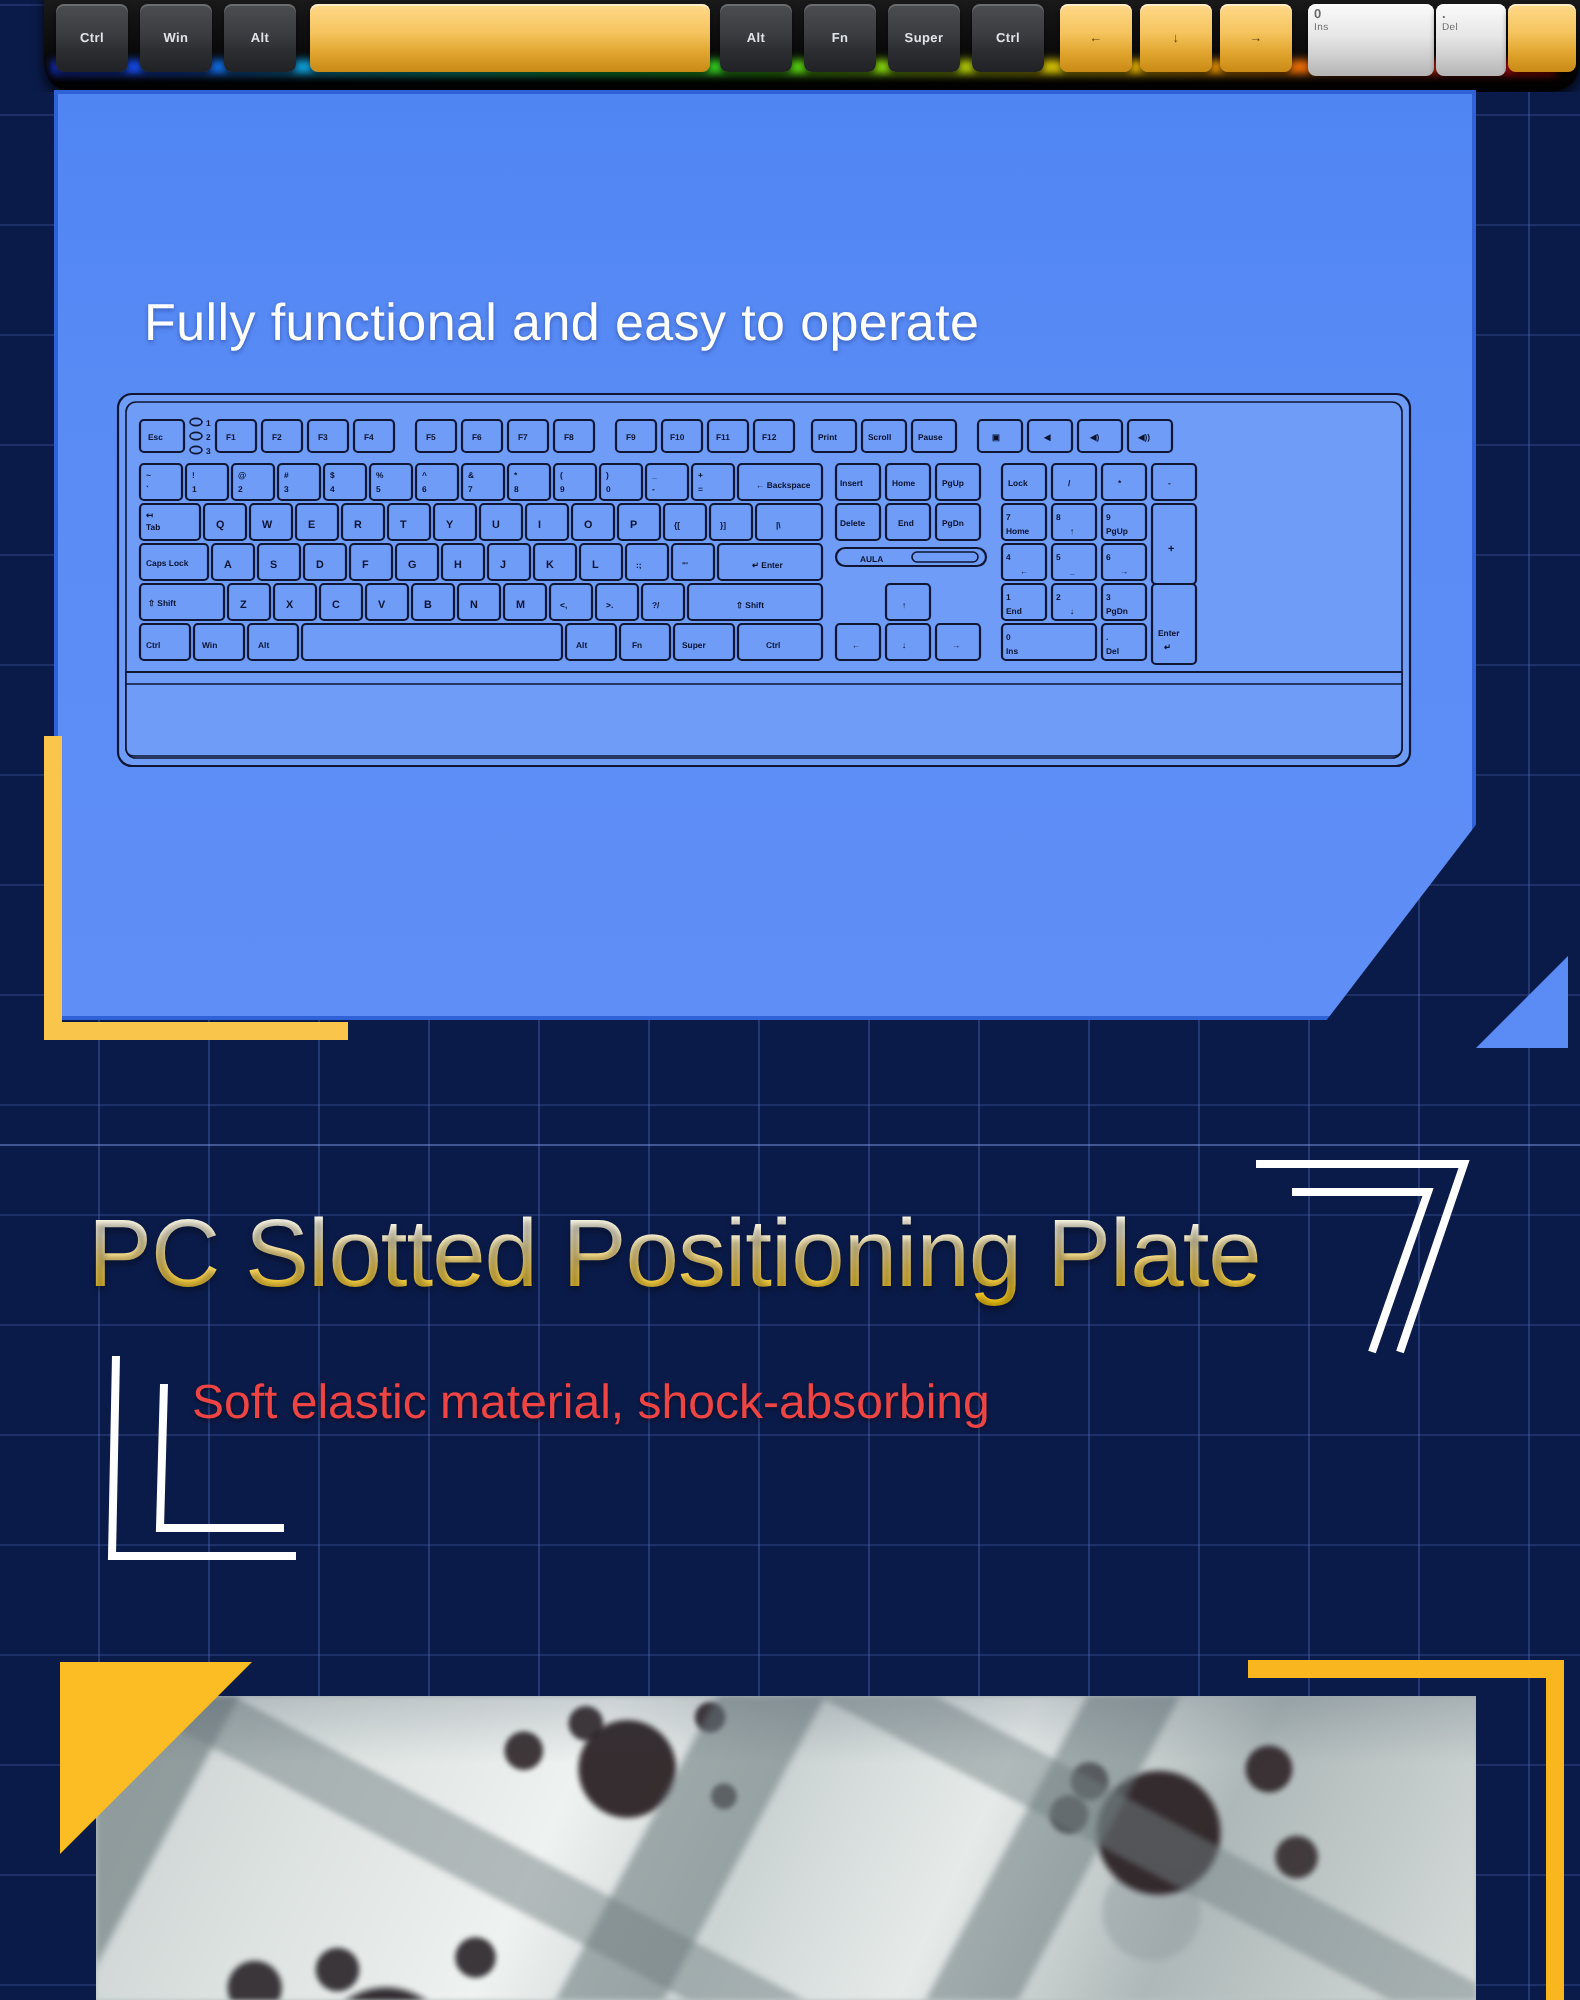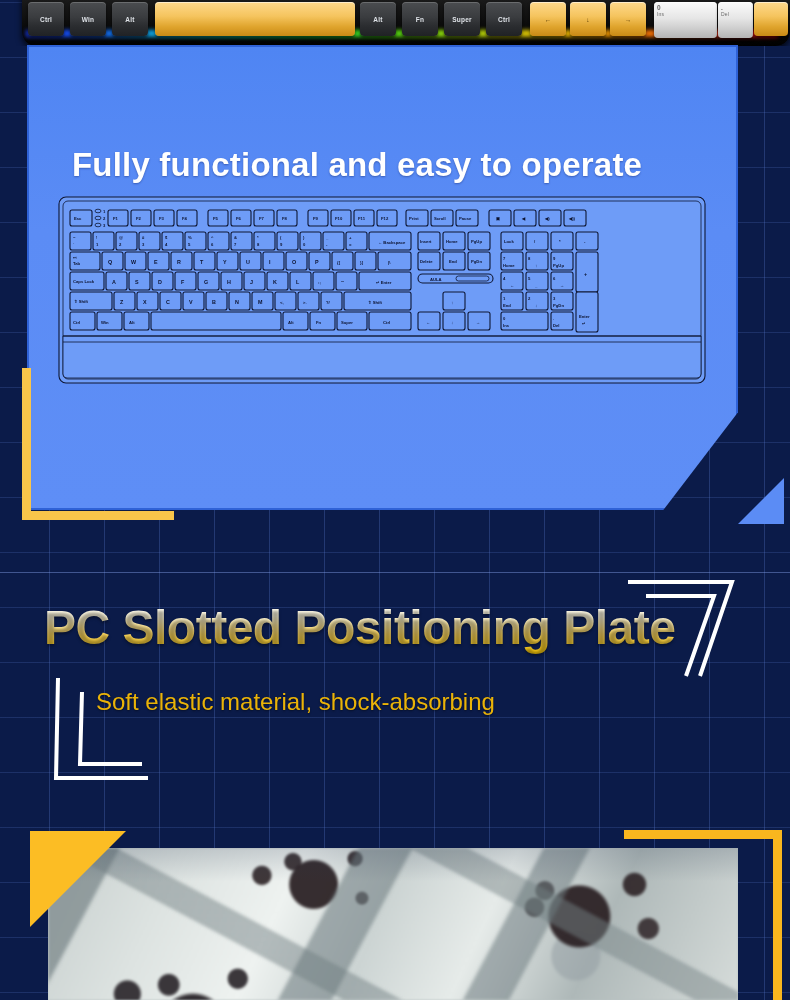--- a/index.html
+++ b/index.html
@@ -66,21 +66,21 @@
   
   .bluepanel{
     position:absolute;left:27px;top:45px;width:707px;height:461px;
     background:linear-gradient(180deg,#4f85f3 0%,#5b8cf5 40%,#5e8ef6 100%);
     border:2px solid #2f62d6;
     box-shadow:0 0 0 1px rgba(10,22,60,.6);
     clip-path:polygon(0 0, 100% 0, 100% 79%, 89.5% 100%, 0 100%);
   }
   .panel-title{
     position:absolute;left:72px;top:146px;
-    font-size:33px;color:#ffffff;font-weight:700;
+    font-size:26px;color:#ffffff;font-weight:400;
     letter-spacing:.2px;
     text-shadow:0 1px 2px rgba(20,40,110,.45);
   }
   .corner-tri{
     position:absolute;left:738px;top:478px;
     width:0;height:0;
     border-left:46px solid transparent;
     border-bottom:46px solid #5b8cf5;
   }
   .ybracket{
@@ -88,29 +88,29 @@
   }
   .ybracket .v{position:absolute;left:0;top:0;width:9px;height:152px;background:#f9c54a;}
   .ybracket .h{position:absolute;left:0;top:143px;width:152px;height:9px;background:#f9c54a;}
 
   
   .kbdiagram{position:absolute;left:58px;top:196px;}
 
   
   .bigtitle{
     position:absolute;left:44px;top:600px;
-    font-size:48px;font-weight:bold;letter-spacing:-.5px;
+    font-size:48px;font-weight:normal;letter-spacing:-.5px;
     background:linear-gradient(180deg,#ffffff 0%,#fdf6d9 30%,#fcd761 62%,#f5c400 100%);
     -webkit-background-clip:text;background-clip:text;color:transparent;
     text-shadow:0 2px 3px rgba(0,0,0,.35);
     white-space:nowrap;
   }
   .subtitle{
     position:absolute;left:96px;top:687px;
-    font-size:24px;color:#eab308;line-height:1.28;
+    font-size:24px;color:#ef4444;line-height:1.28;
     text-shadow:0 1px 2px rgba(0,0,0,.45);
     white-space:nowrap;
   }
   .wbracket-r{position:absolute;left:624px;top:576px;}
   .wbracket-l{position:absolute;left:52px;top:676px;}
 
   
   .photo-wrap{
     position:absolute;left:48px;top:848px;width:690px;height:152px;overflow:hidden;
     background:#b9c3c3;

